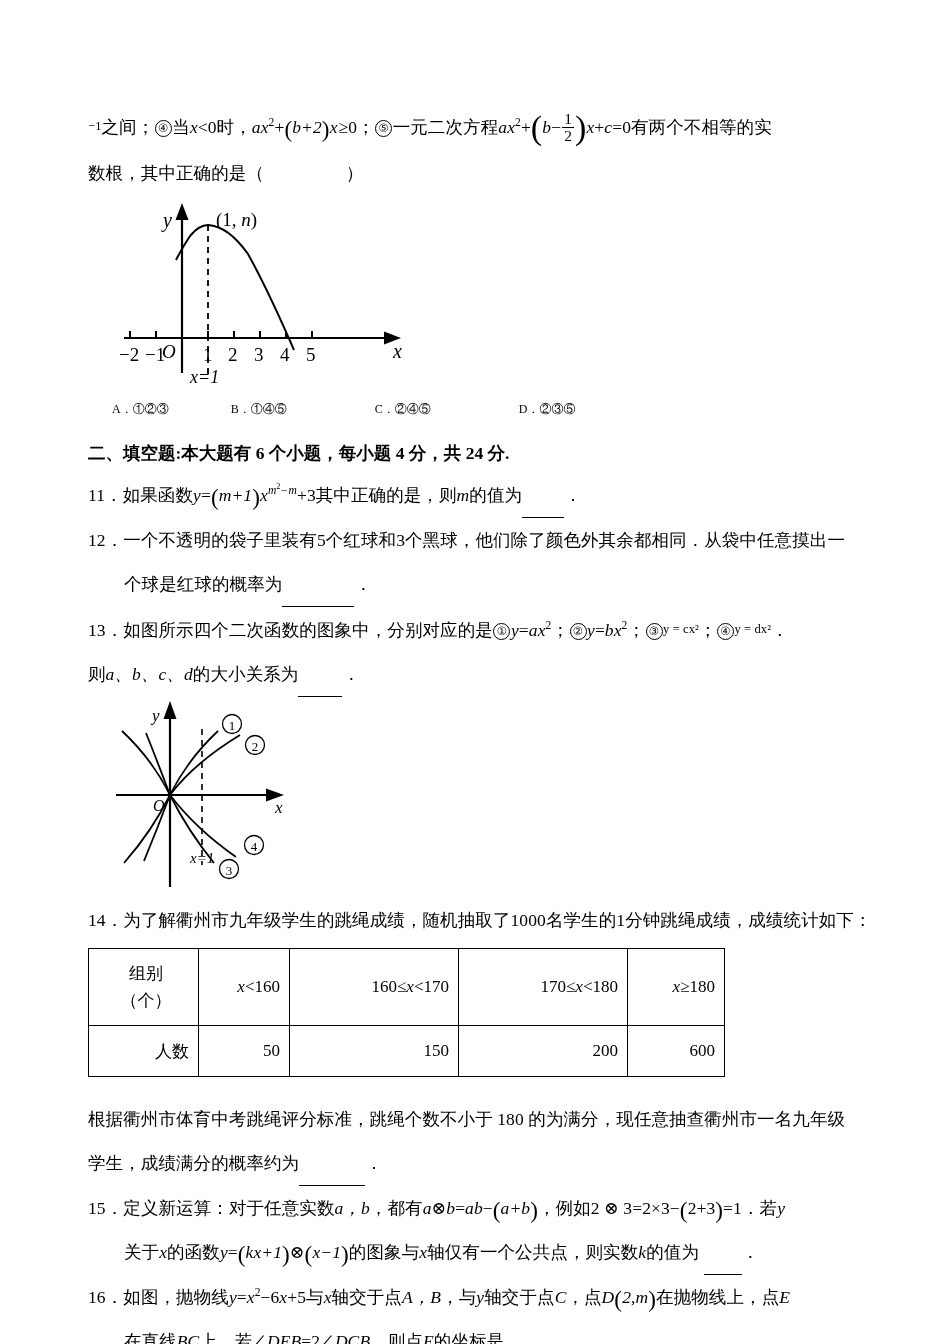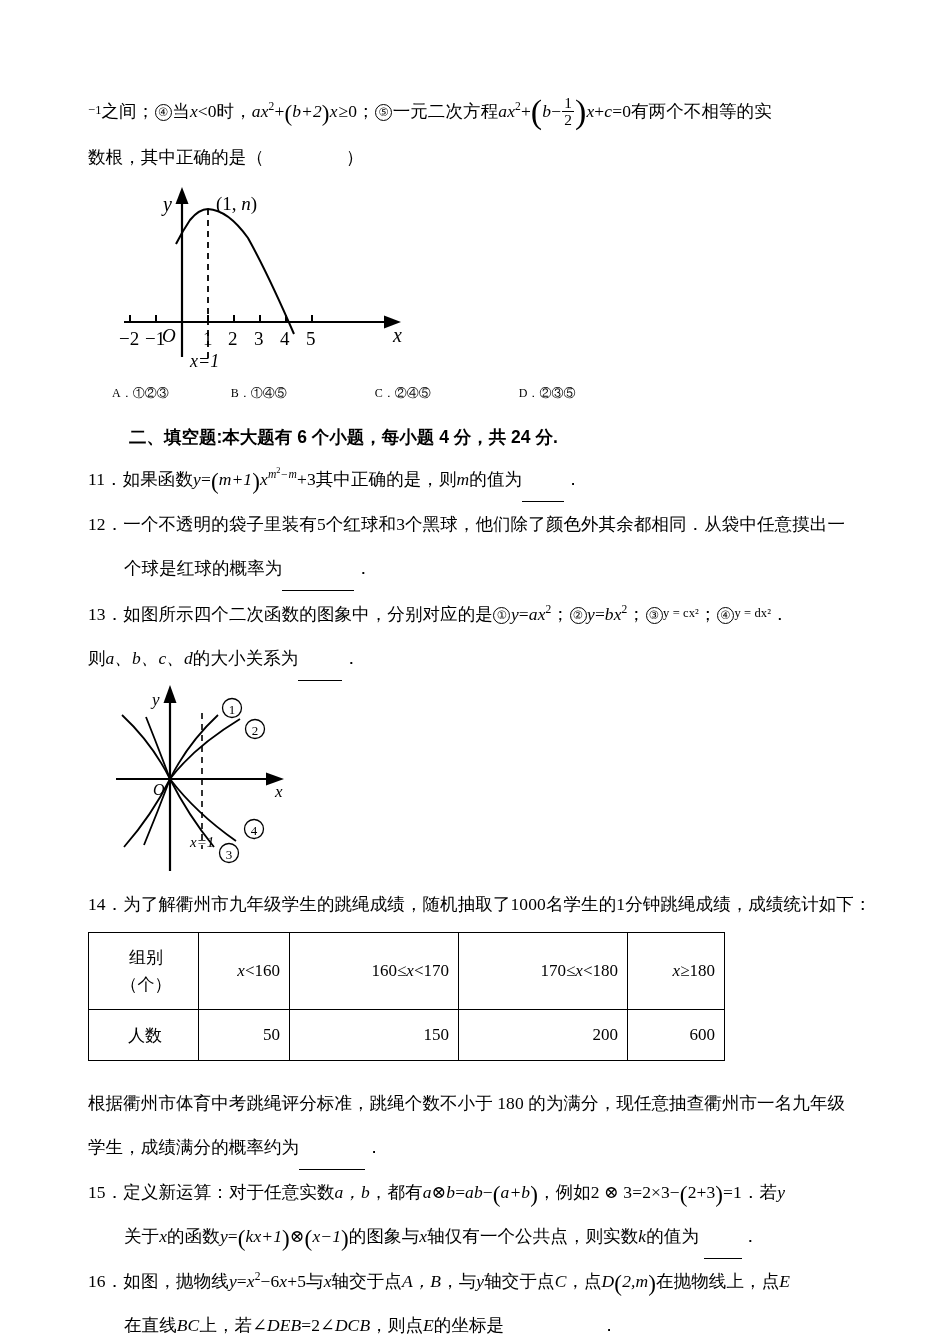--- a/index.html
+++ b/index.html
@@ -10,21 +10,21 @@
   body {
     width: 950px;
     height: 1344px;
     position: relative;
     font-family: "Liberation Serif", "DejaVu Serif", serif;
     color: #000000;
     overflow: hidden;
   }
   .page {
     position: absolute;
-    left: 0; top: 0;
+    left: 0; top: 16px;
     width: 950px;
     height: 1076px;
   }
   .content {
     position: absolute;
     left: 88px;
     top: 88px;
     width: 782px;
   }
   .ln {
@@ -80,22 +80,21 @@
     vertical-align: middle;
     line-height: 0.72;
     position: relative;
     top: 0px;
   }
   .blank { display: inline-block; border-bottom: 1px solid #000; }
   .sect {
     font-size: 17.5px;
     font-weight: bold;
     line-height: 40px;
-    font-family: Liberation Sans, sans-serif;
-    margin-left: 41px;
+    font-family: Liberation Serif, serif;
   }
   .opts {
     font-size: 12px;
     line-height: 40px;
     white-space: nowrap;
   }
   .opt-gap { display: inline-block; width: 62px; }
   .small-math {
     font-size: 12.5px;
     vertical-align: 3px;
@@ -111,21 +110,21 @@
     font-size: 17px;
   }
   table.stat td {
     border: 1.1px solid #000;
     text-align: right;
     padding: 4px 9px;
     height: 30px;
     font-family: "Liberation Serif", serif;
   }
   table.stat td.hdr-first { text-align: center; padding-left: 14px; width: 86px; height: 68px; line-height: 27px; }
-  table.stat td.cnt-first { text-align: center; padding-left: 12px; height: 42px; }
+  table.stat td.cnt-first { text-align: right; padding-left: 12px; height: 42px; }
   table.stat td.c1 { width: 72px; }
   table.stat td.c2 { width: 150px; }
   table.stat td.c3 { width: 150px; }
   table.stat td.c4 { width: 78px; }
   svg text { font-family: "Liberation Serif", serif; }
 </style>
 </head>
 <body>
 
 <div class="page">

